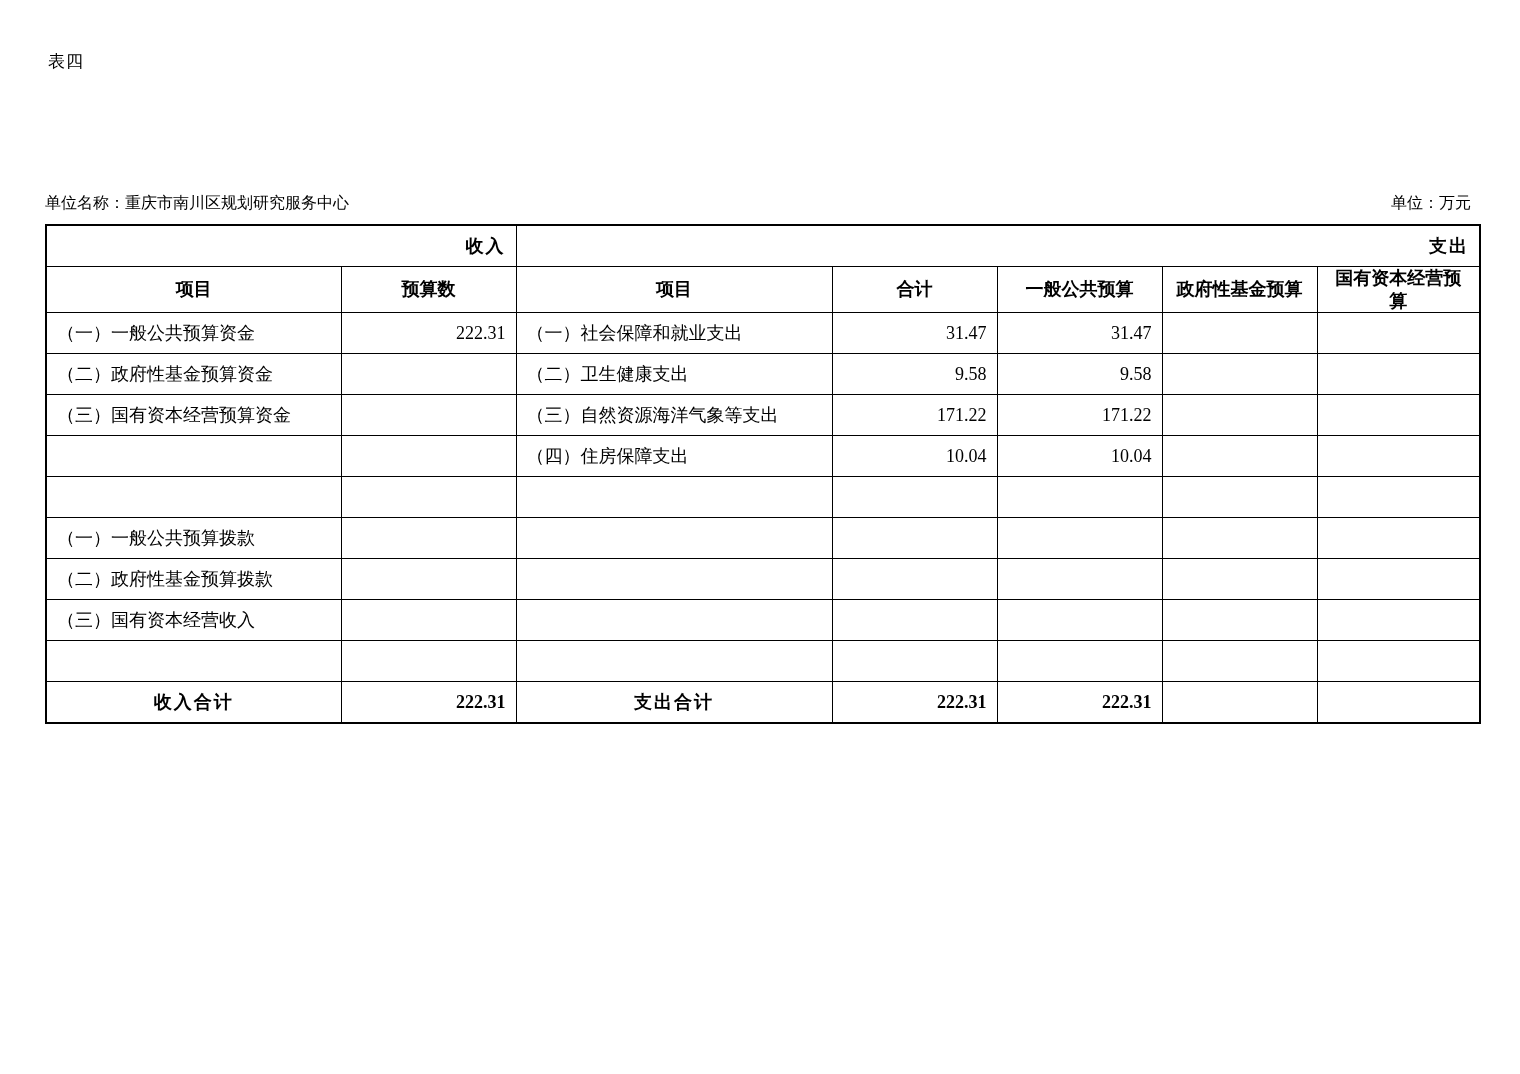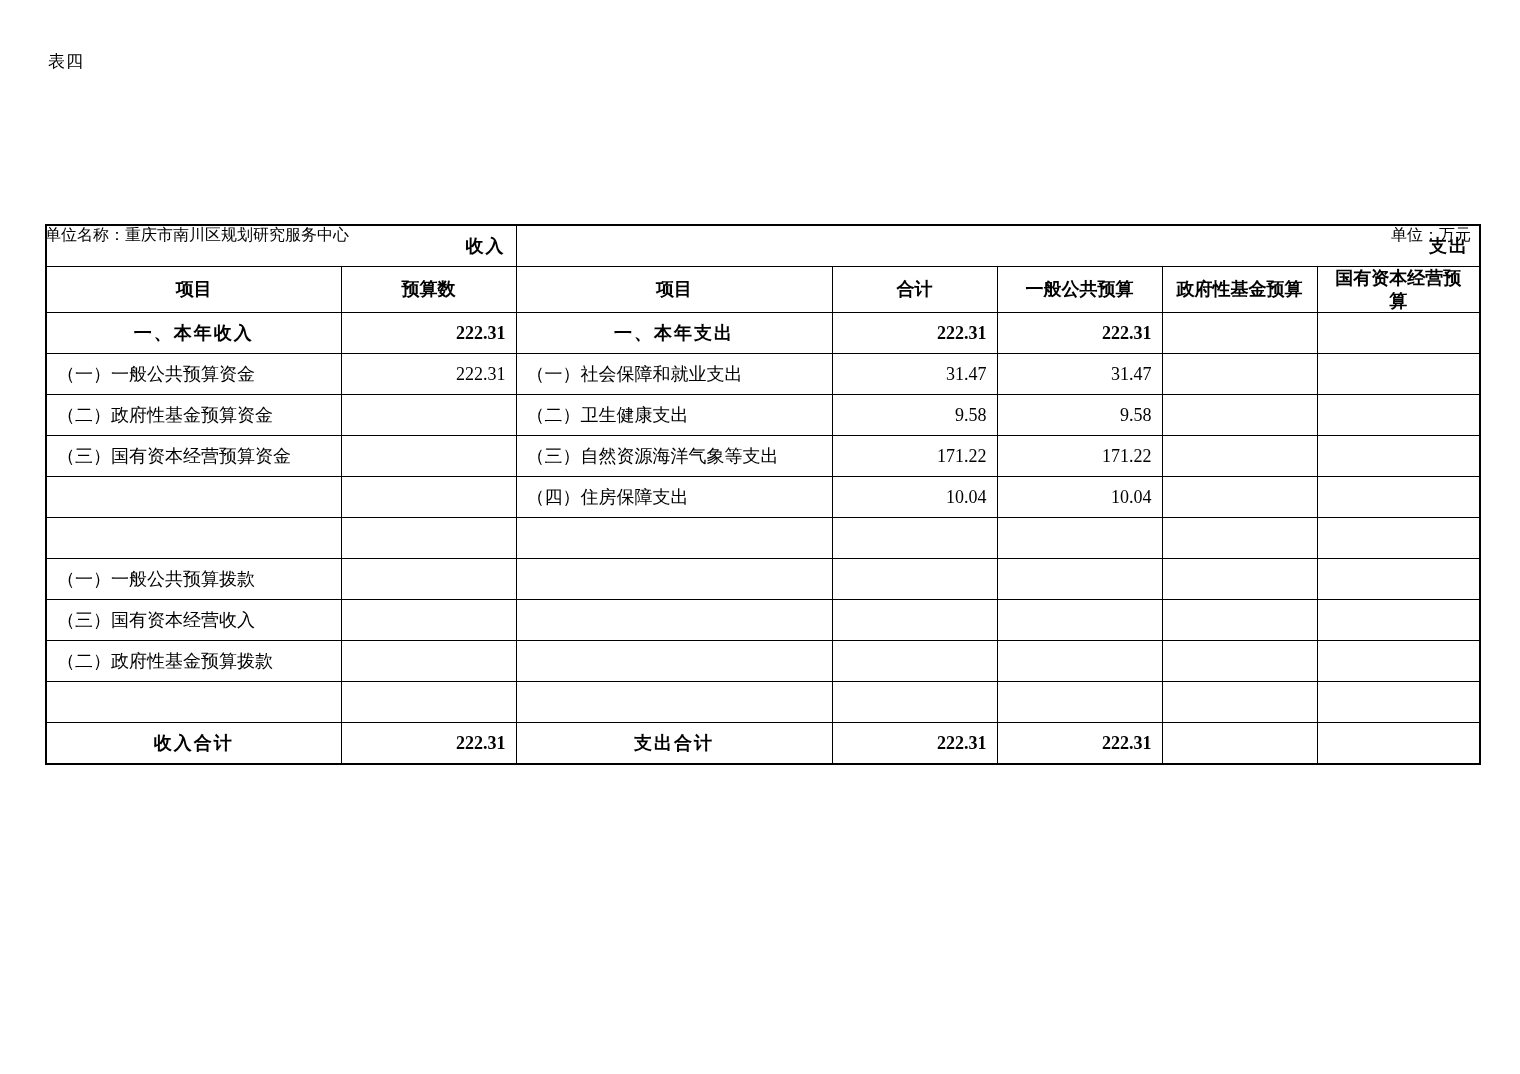--- a/index.html
+++ b/index.html
@@ -37,21 +37,20 @@
     font-size: 28px;
     font-weight: bold;
     letter-spacing: 2px;
   }
   .meta-row {
     position: absolute;
     left: 45px;
     right: 45px;
     top: 193px;
     height: 24px;
-    margin-top: 32px;
   }
   .meta-left {
     position: absolute;
     left: 0;
     top: 0;
     font-size: 16px;
     white-space: nowrap;
   }
   .meta-left .unit-name {
     font-size: 16px;
@@ -156,29 +155,20 @@
       <tr>
         <td class="col-head thick-left">项目</td>
         <td class="col-head">预算数</td>
         <td class="col-head">项目</td>
         <td class="col-head">合计</td>
         <td class="col-head">一般公共预算</td>
         <td class="col-head">政府性基金预算</td>
         <td class="col-head thick-right">国有资本经营预算</td>
       </tr>
 
-      <tr>
-        <td class="thick-left bold-center">一、本年收入</td>
-        <td class="bold-right">222.31</td>
-        <td class="bold-center">一、本年支出</td>
-        <td class="bold-right">222.31</td>
-        <td class="bold-right">222.31</td>
-        <td class="num"></td>
-        <td class="num thick-right"></td>
-      </tr>
 
       <tr>
         <td class="thick-left txt">（一）一般公共预算资金</td>
         <td class="num">222.31</td>
         <td class="txt">（一）社会保障和就业支出</td>
         <td class="num">31.47</td>
         <td class="num">31.47</td>
         <td class="num"></td>
         <td class="num thick-right"></td>
       </tr>
@@ -228,31 +218,31 @@
         <td class="thick-left txt">（一）一般公共预算拨款</td>
         <td class="num"></td>
         <td class="txt"></td>
         <td class="num"></td>
         <td class="num"></td>
         <td class="num"></td>
         <td class="num thick-right"></td>
       </tr>
 
       <tr>
+        <td class="thick-left txt">（二）政府性基金预算拨款</td>
+        <td class="num"></td>
+        <td class="txt"></td>
+        <td class="num"></td>
+        <td class="num"></td>
+        <td class="num"></td>
+        <td class="num thick-right"></td>
+      </tr>
+
+      <tr>
         <td class="thick-left txt">（三）国有资本经营收入</td>
-        <td class="num"></td>
-        <td class="txt"></td>
-        <td class="num"></td>
-        <td class="num"></td>
-        <td class="num"></td>
-        <td class="num thick-right"></td>
-      </tr>
-
-      <tr>
-        <td class="thick-left txt">（二）政府性基金预算拨款</td>
         <td class="num"></td>
         <td class="txt"></td>
         <td class="num"></td>
         <td class="num"></td>
         <td class="num"></td>
         <td class="num thick-right"></td>
       </tr>
 
       <tr>
         <td class="thick-left txt empty"></td>

